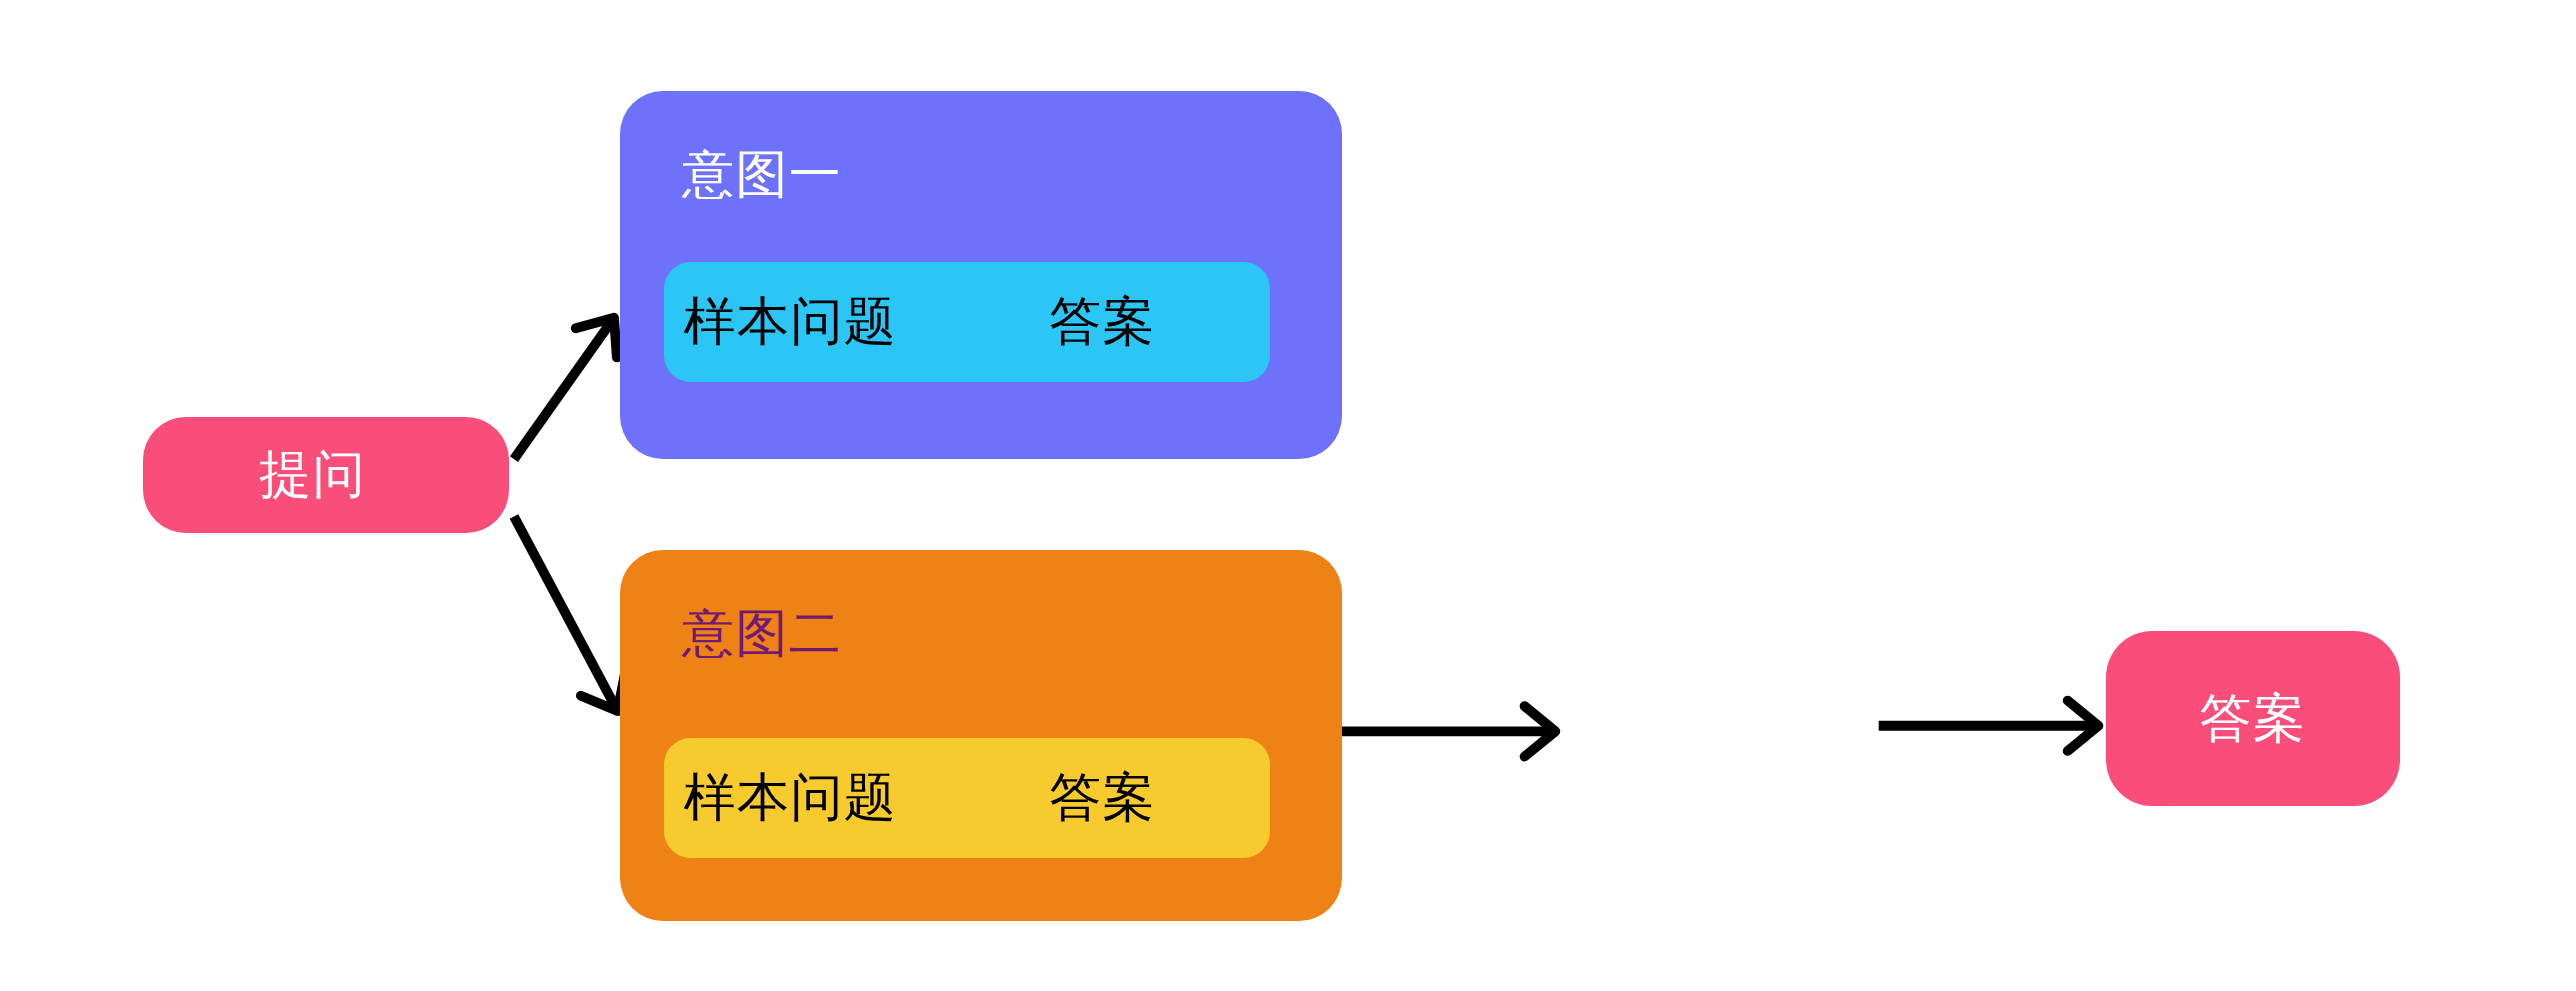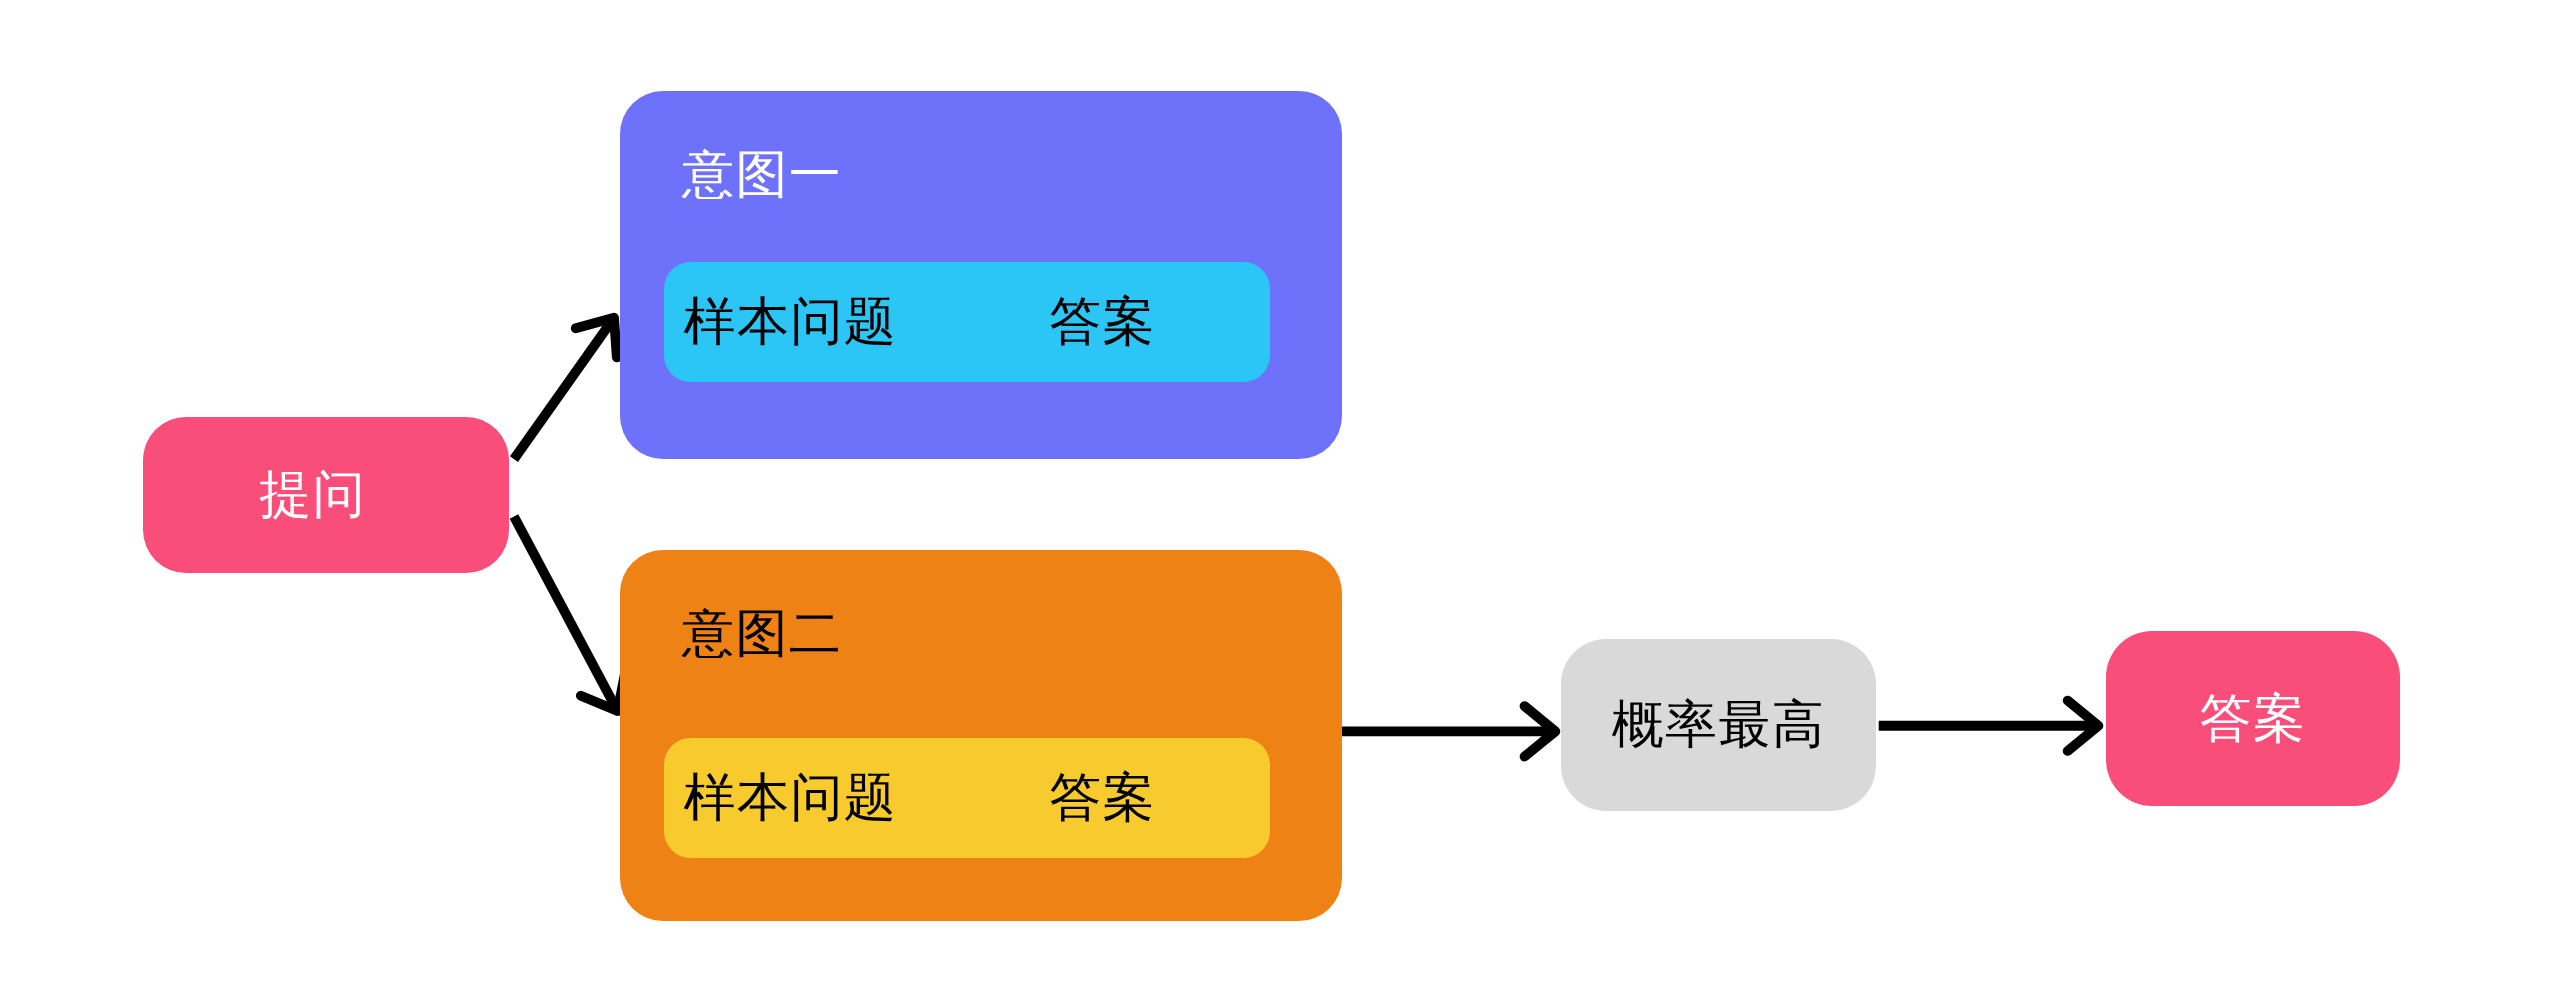--- a/index.html
+++ b/index.html
@@ -20,21 +20,21 @@
     box-sizing: border-box;
     display: flex;
     align-items: center;
     justify-content: center;
     font-size: 52px;
     font-weight: 500;
     letter-spacing: 1.4px;
   }
   
   .node-ask {
-    left: 143px; top: 417px; width: 366px; height: 156px;
+    left: 143px; top: 417px; width: 366px; height: 116px;
     border-radius: 43px;
     padding-right: 26.6px;
   }
   .node-prob {
     left: 1561px; top: 639px; width: 315px; height: 172px;
     border-radius: 45px;
   }
   .node-answer {
     left: 2106px; top: 631px; width: 294px; height: 175px;
     border-radius: 46px;
@@ -111,29 +111,26 @@
 
   <div class="card card-intent1" style="background: rgb(110, 114, 251);">
     <div class="card-title" style="color: rgb(255, 255, 255);">意图一</div>
     <div class="sample-row" style="background: rgb(43, 197, 246); color: rgb(0, 0, 0);">
       <span class="sample-question">样本问题</span>
       <span class="sample-answer">答案</span>
     </div>
   </div>
 
   <div class="card card-intent2" style="background: rgb(239, 130, 20);">
-    <div class="card-title" style="color: #000000;">意图二</div>
+    <div class="card-title" style="color: #701a75;">意图二</div>
     <div class="sample-row" style="background: rgb(247, 202, 46); color: rgb(0, 0, 0);">
       <span class="sample-question">样本问题</span>
       <span class="sample-answer">答案</span>
     </div>
   </div>
 
-  <div class="node node-prob" style="background: rgb(217, 217, 217); color: rgb(0, 0, 0);">
-    <span>概率最高</span>
-  </div>
 
   <div class="node node-answer" style="background: rgb(249, 78, 121); color: rgb(255, 255, 255);">
     <span>答案</span>
   </div>
 
 </div>
 
 
 </body></html>

